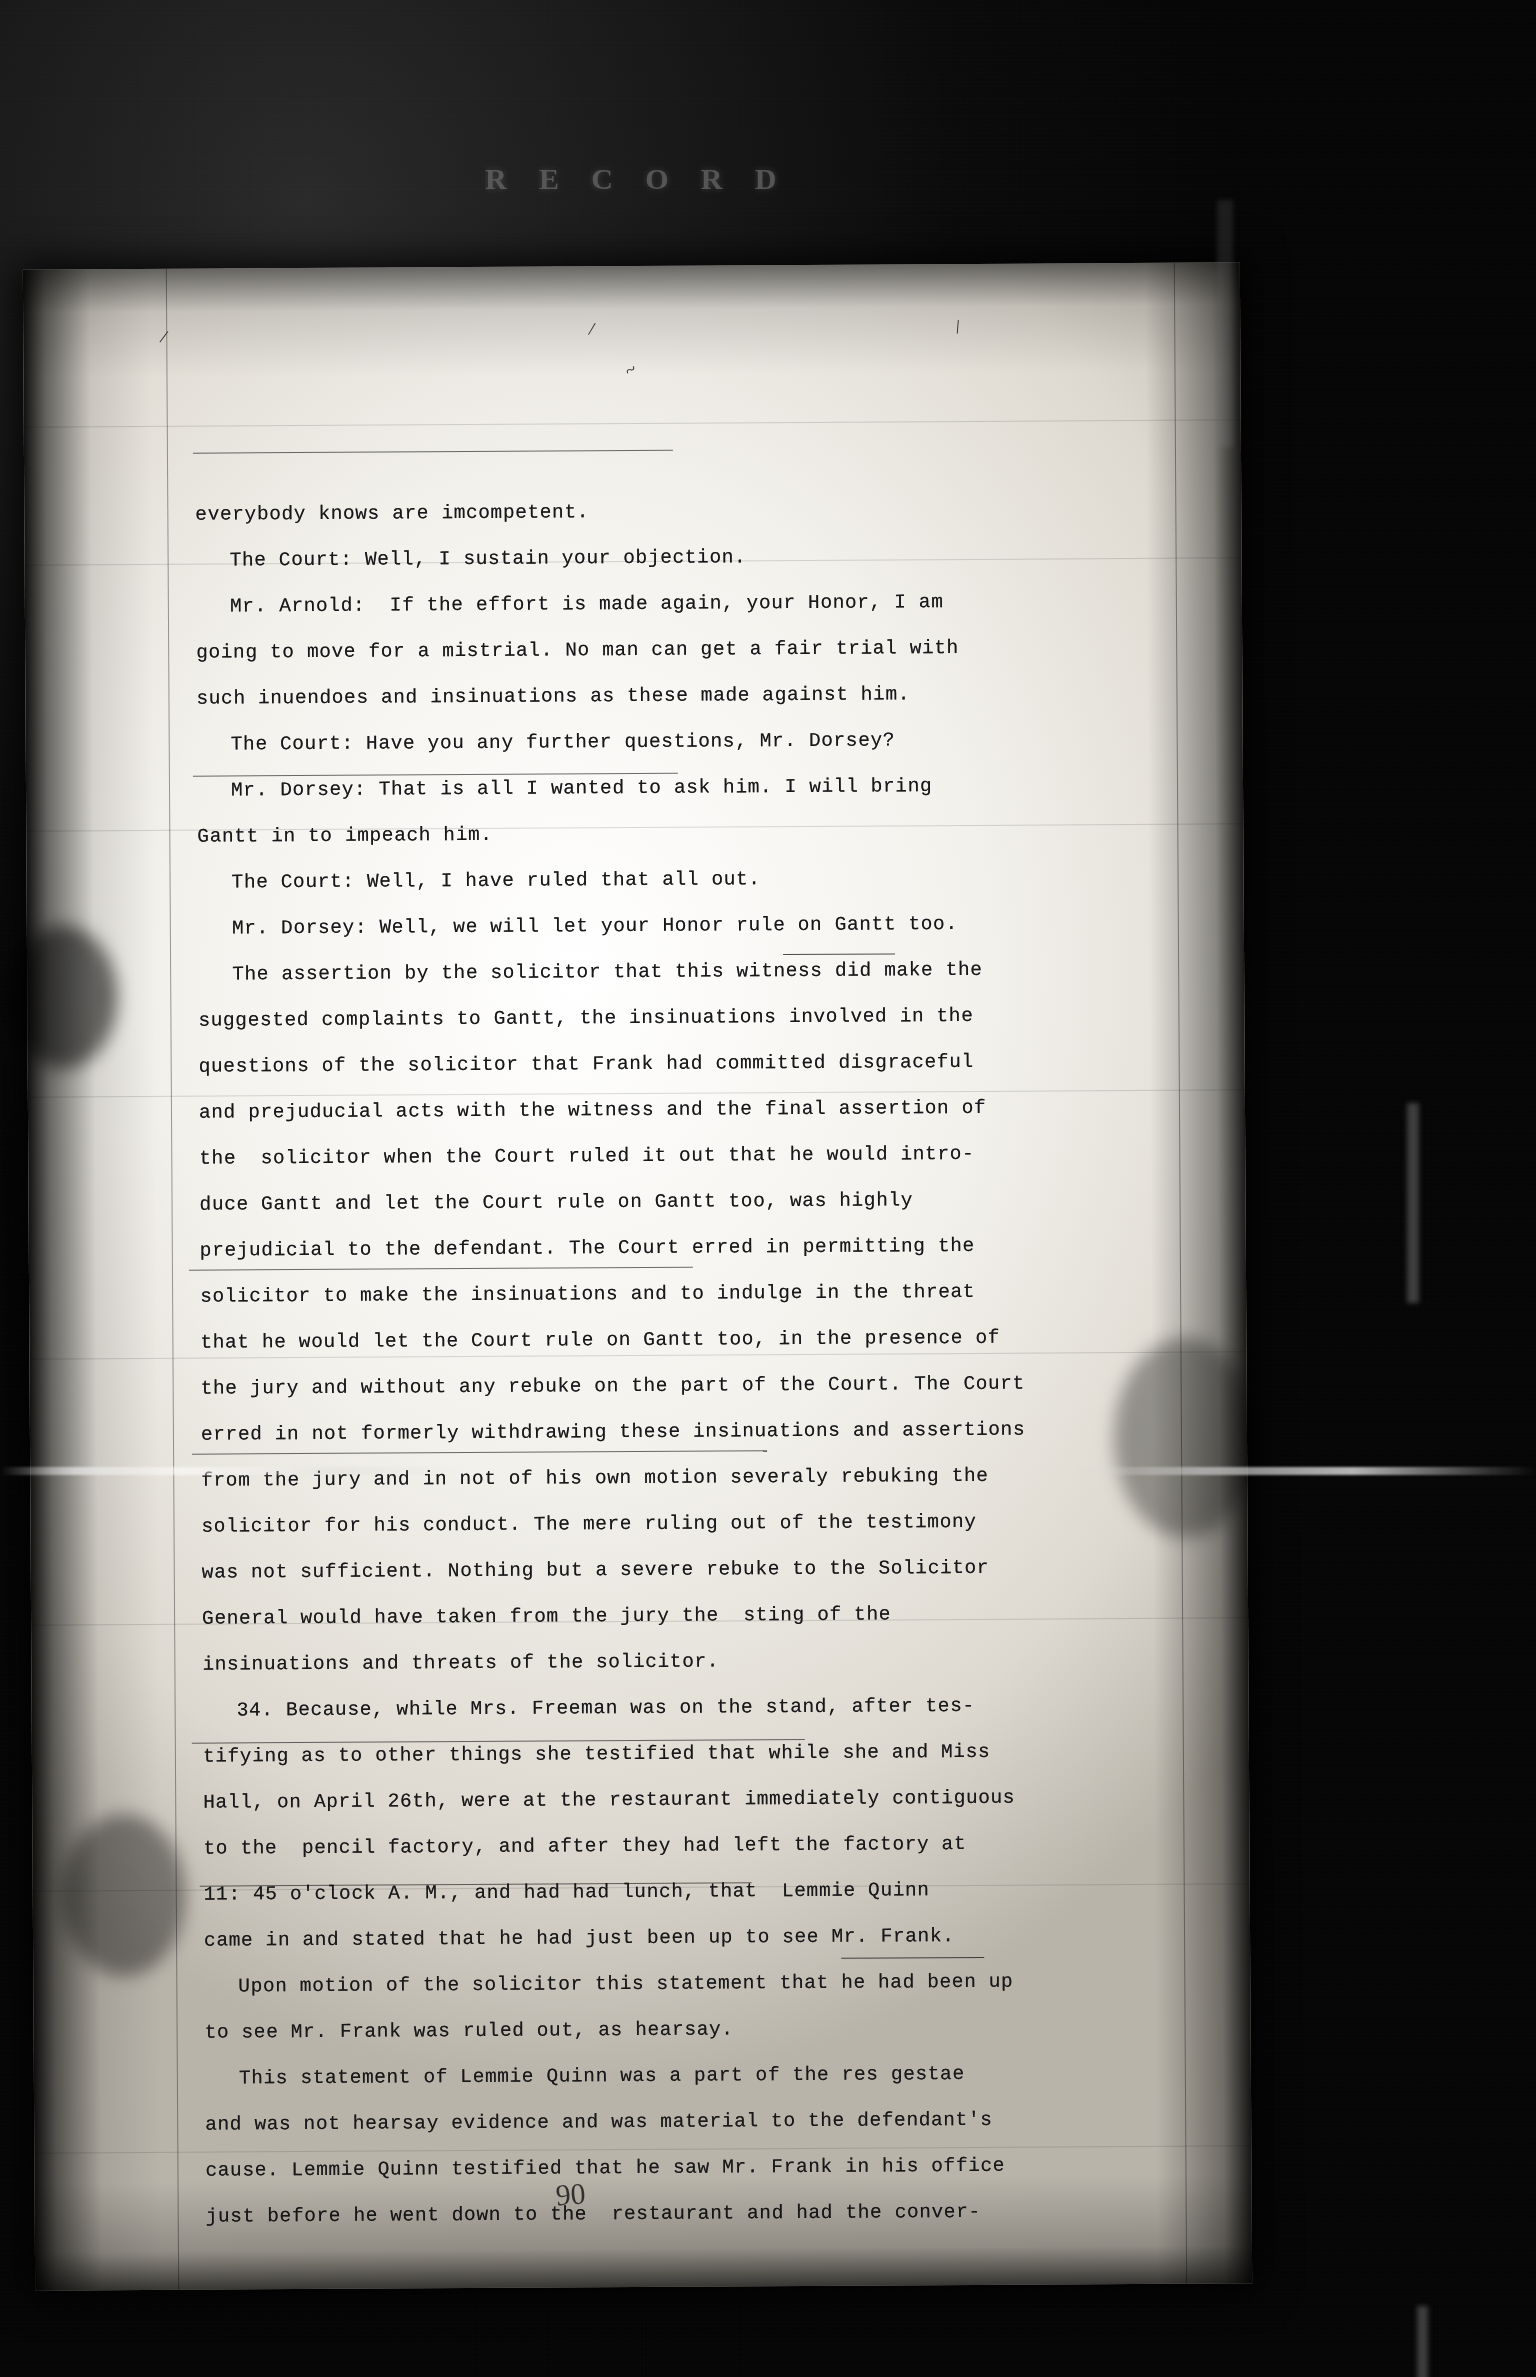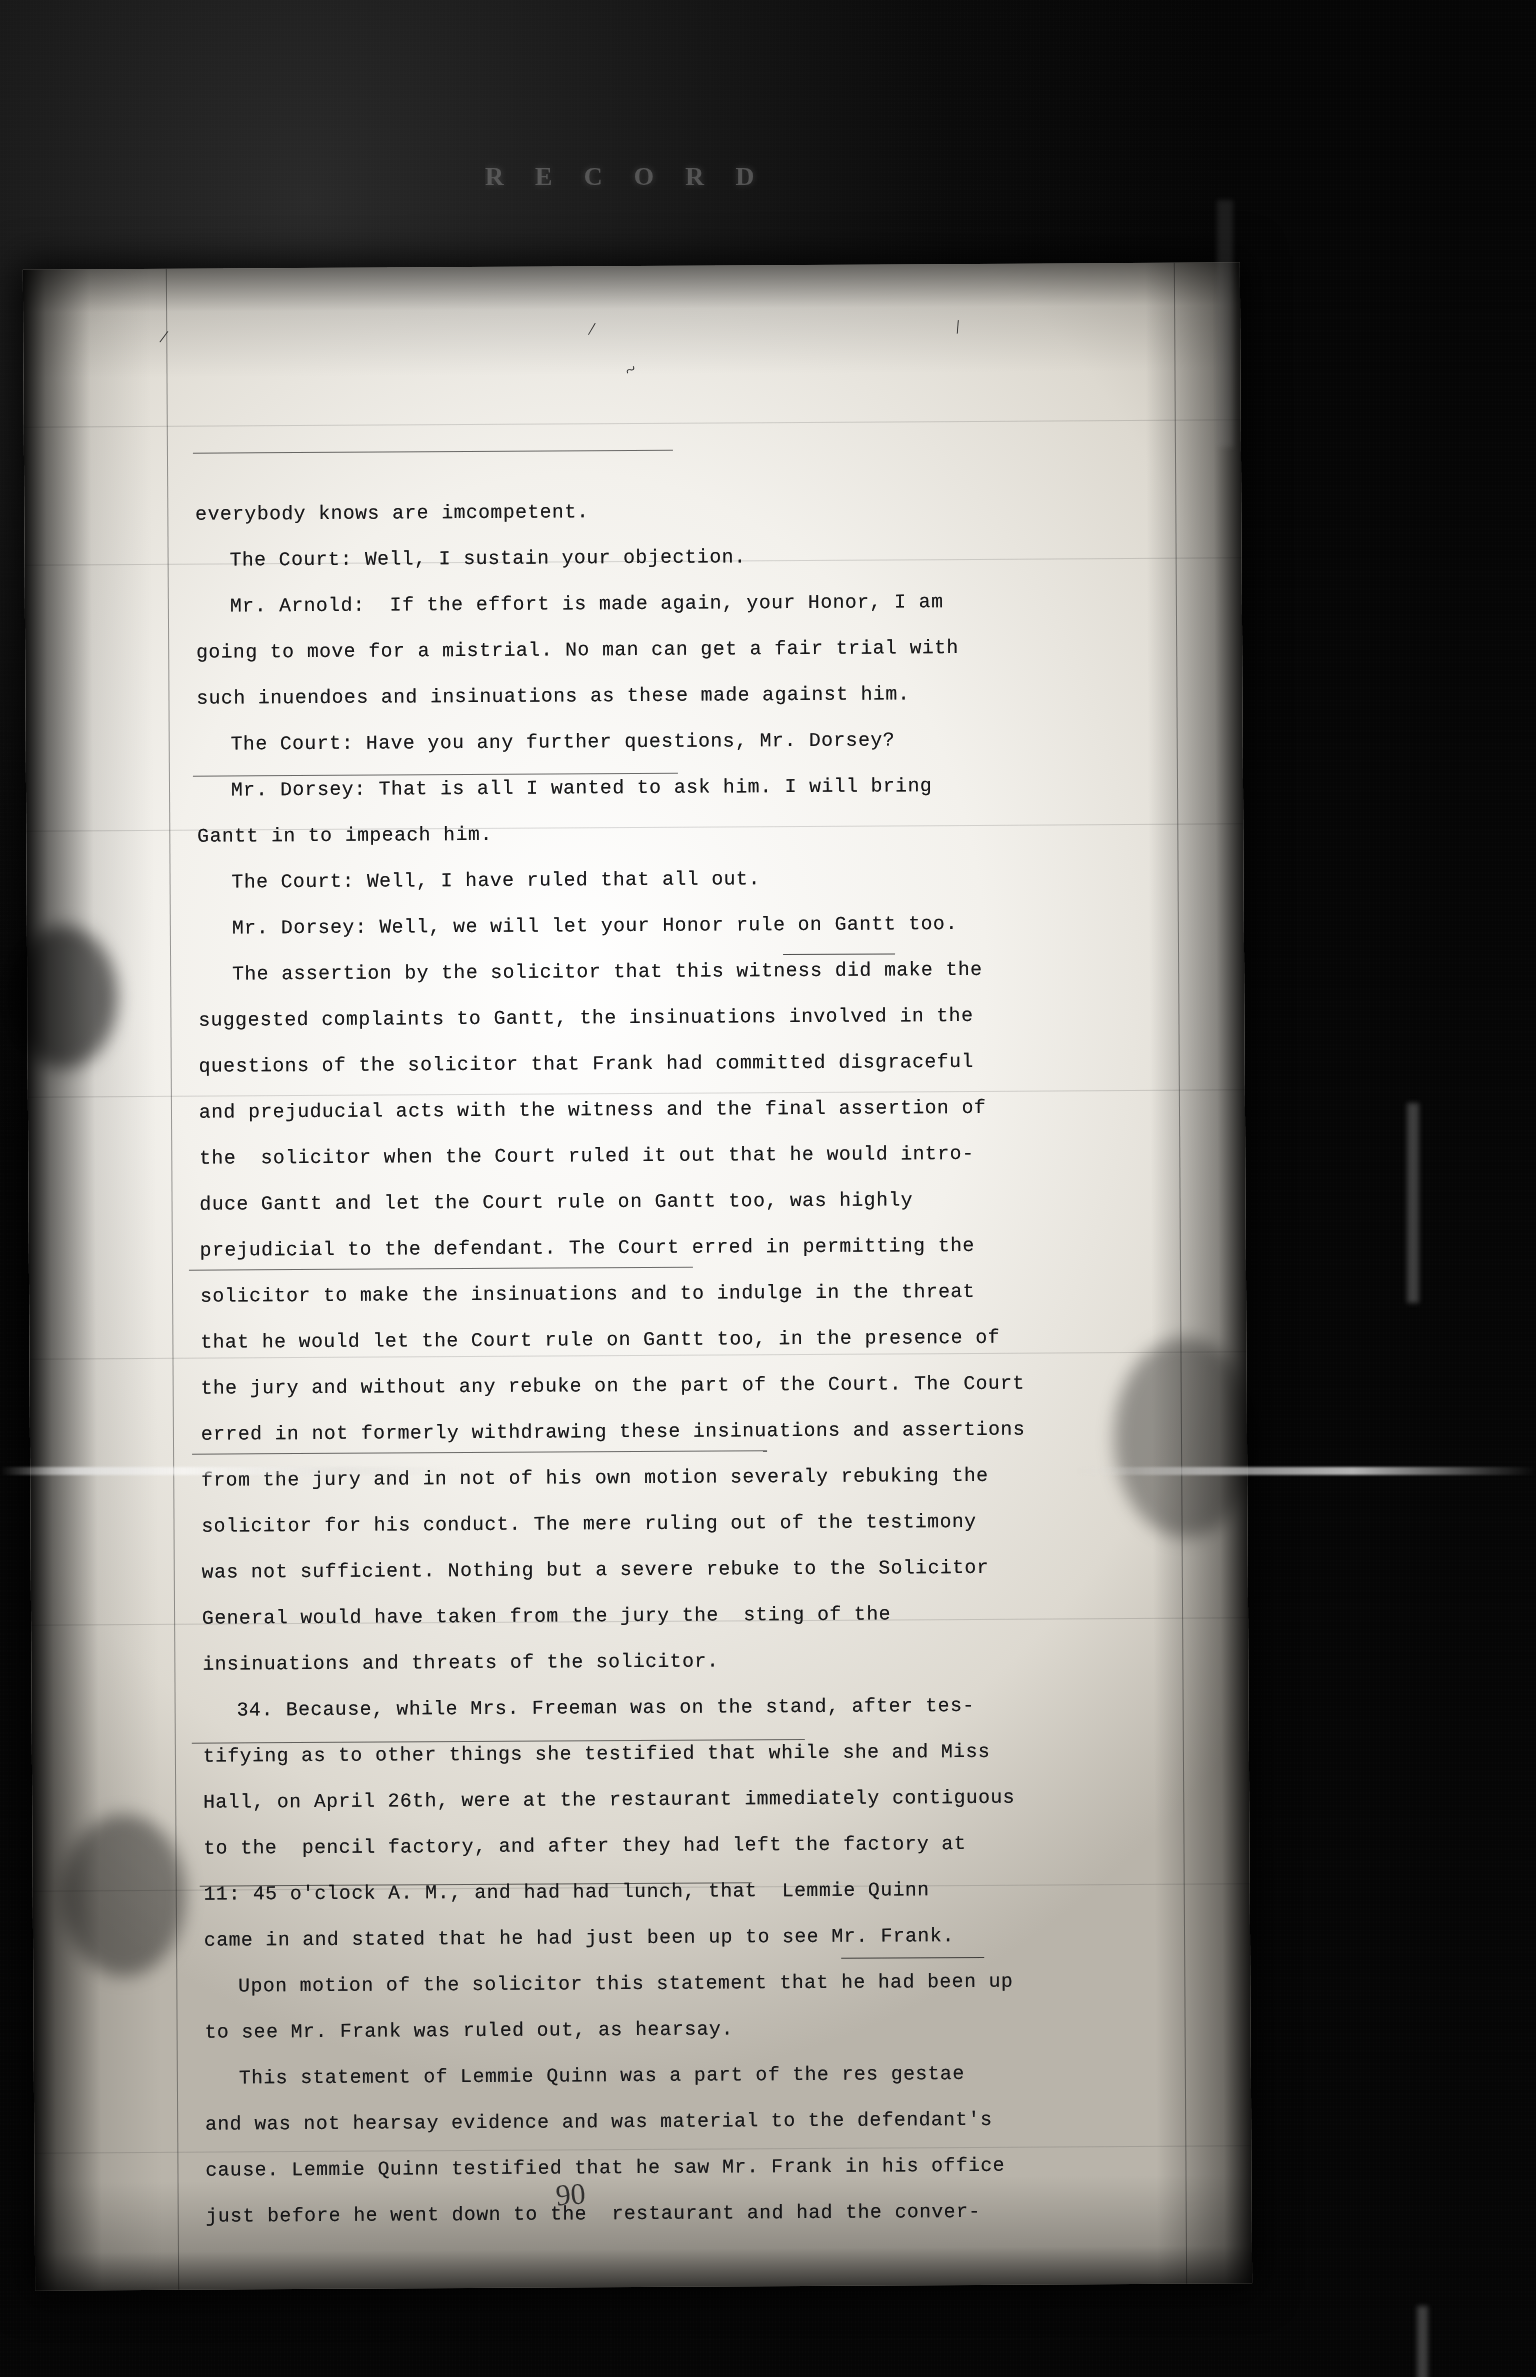--- a/index.html
+++ b/index.html
@@ -34,21 +34,21 @@
   }
 
   
   .ghost-header {
     position: absolute;
     left: 485px;
     top: 162px;
     width: 295px;
     height: 43px;
     letter-spacing: 12.4px;
-    font-size: 26px;
+    font-size: 30px;
     font-weight: bold;
     color: #6d6d6d;
     text-shadow: 0 0 6.7px rgba(120,120,120,.55);
     filter: blur(0.5px);
     opacity: .72;
     white-space: nowrap;
     overflow: hidden;
     font-family: "Liberation Serif", serif;
   }
 

